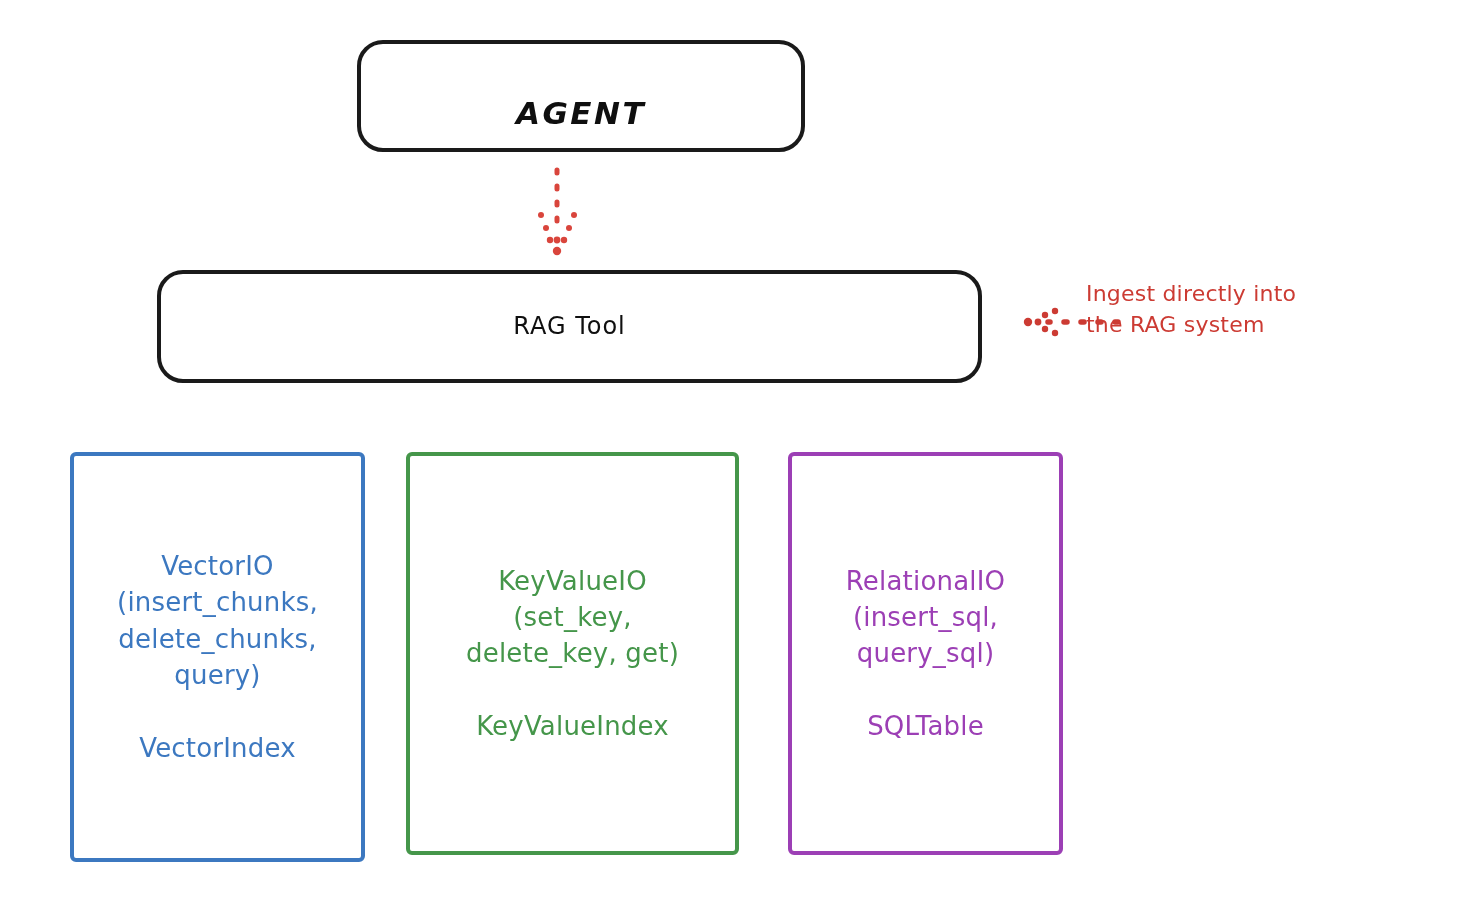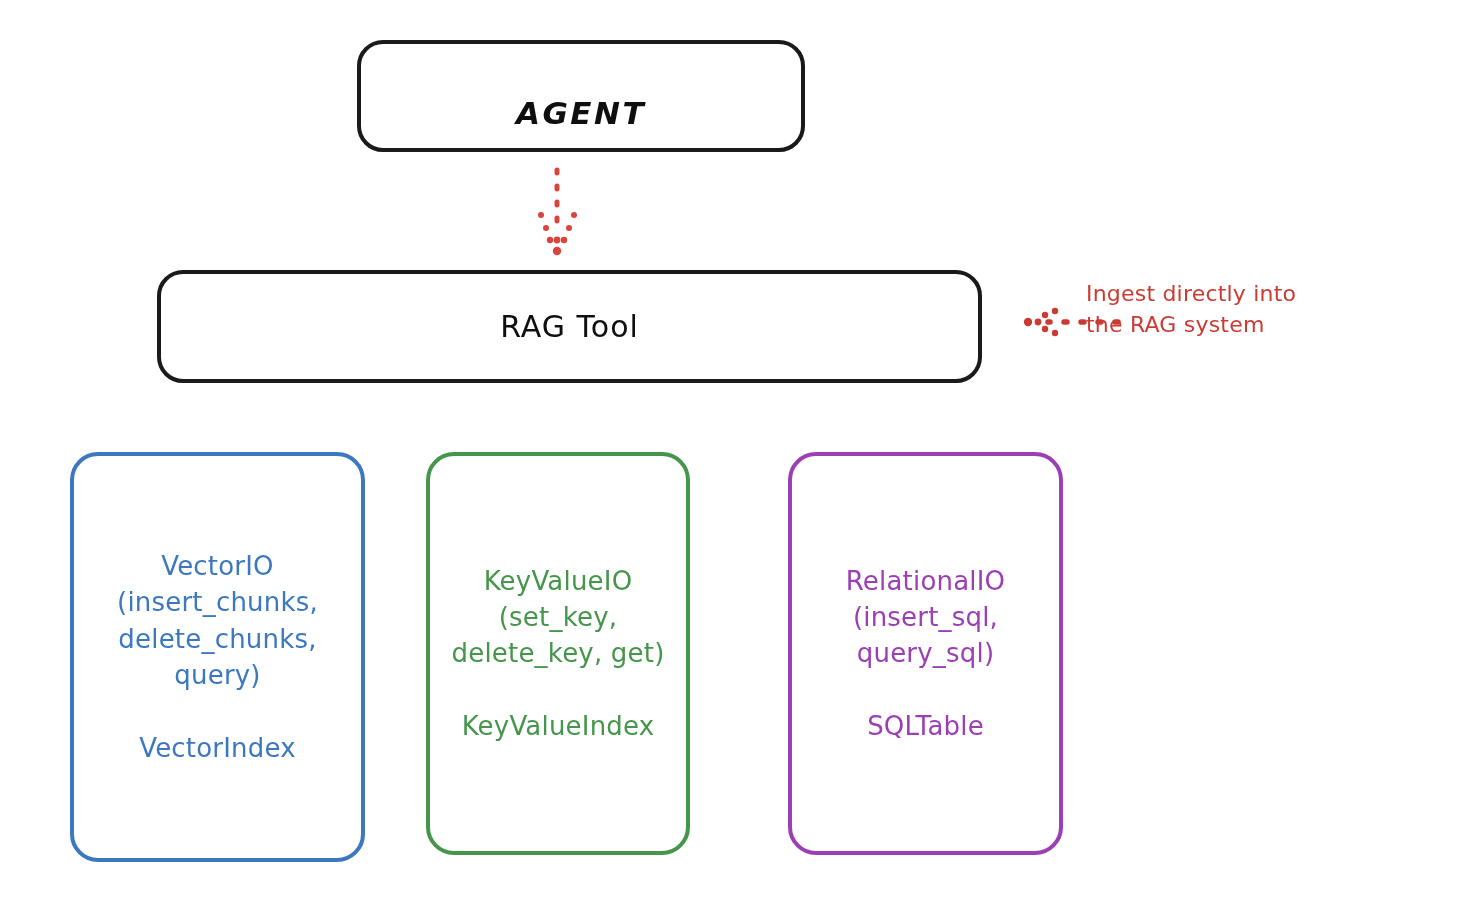--- a/index.html
+++ b/index.html
@@ -59,35 +59,35 @@
   
   #rag-tool-box {
     left: 157px;
     top: 270px;
     width: 825px;
     height: 113px;
     border: 4px solid #1a1a1a;
     border-radius: 26px;
   }
   #rag-tool-box .label {
-    font-size: 30px;
+    font-size: 24px;
     font-weight: 500;
     color: #0f0f0f;
     letter-spacing: 1px;
     font-family: "DejaVu Sans", sans-serif;
   }
 
   
   .leaf-box {
     position: absolute;
     box-sizing: border-box;
     background: #ffffff;
     border-width: 4px;
     border-style: solid;
-    border-radius: 28px;
+    border-radius: 6px;
     display: flex;
     align-items: center;
     justify-content: center;
     text-align: center;
     padding: 16px 10px;
   }
   .leaf-box .label {
     white-space: pre-line;
     font-size: 26px;
     line-height: 1.40;
@@ -96,23 +96,23 @@
     font-family: "DejaVu Sans", sans-serif;
   }
 
   #vector-io-box {
     left: 70px;
     top: 452px;
     width: 295px;
     height: 410px;
   }
   #key-value-io-box {
-    left: 426px;
+    left: 406px;
     top: 452px;
-    width: 264px;
+    width: 333px;
     height: 403px;
   }
   #relational-io-box {
     left: 788px;
     top: 452px;
     width: 275px;
     height: 403px;
     justify-content: center;
   }
 

